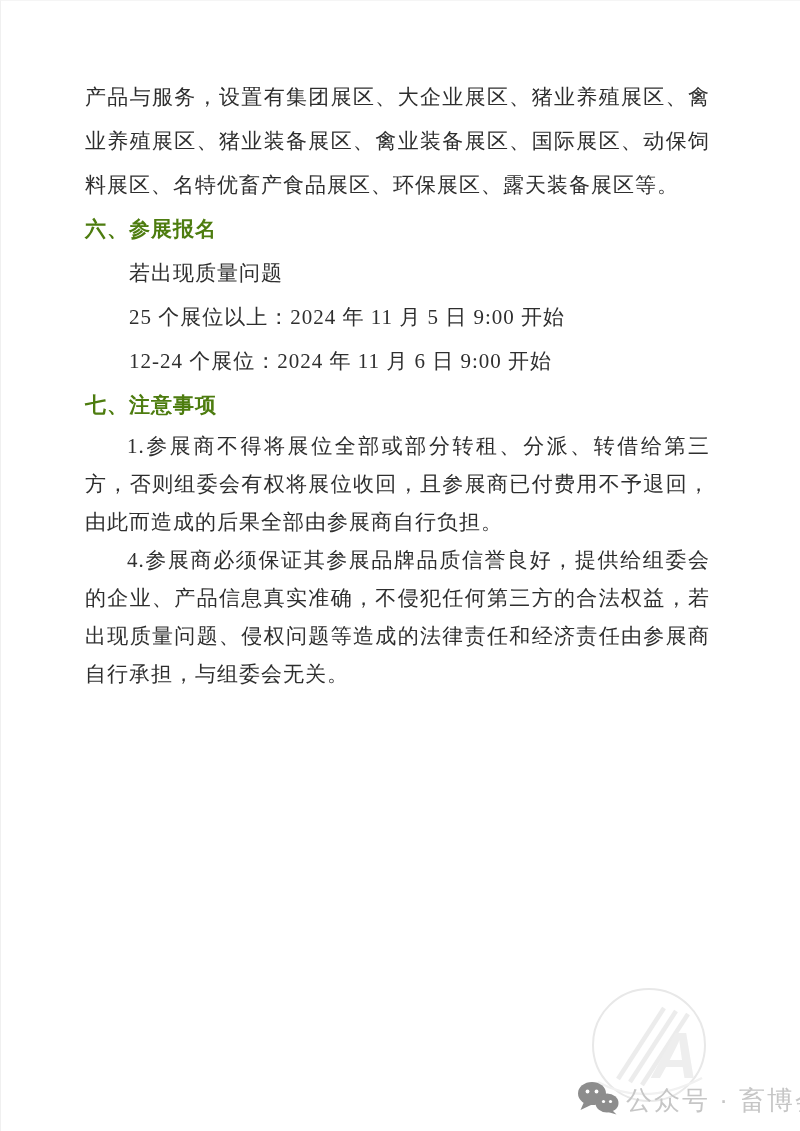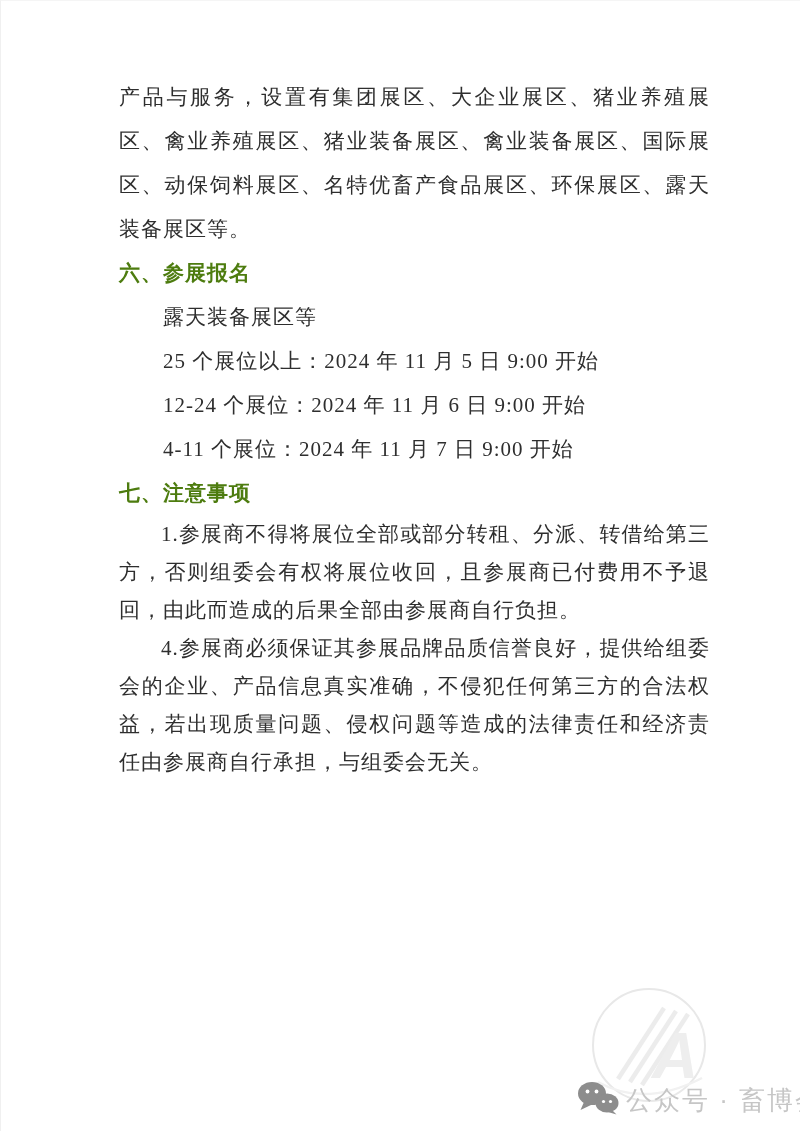--- a/index.html
+++ b/index.html
@@ -8,21 +8,21 @@
     background: #ffffff;
     font-family: "Liberation Serif", "DejaVu Serif", serif;
     color: #2e2e2e;
     position: relative;
     overflow: hidden;
     border-left: 1px solid #f0f0f0;
     border-top: 1px solid #f5f5f5;
   }
   .doc {
     position: relative;
-    padding: 74px 90px 0 118px;
+    padding: 74px 90px 0 84px;
     z-index: 1;
   }
   .body-text {
     font-size: 21px;
     line-height: 44px;
     letter-spacing: 1px;
     text-align: justify;
   }
   .sec-heading {
     font-size: 21px;
@@ -72,24 +72,23 @@
 </style>
 </head>
 <body>
 
 <div class="doc">
 
   <p class="body-text">产品与服务，设置有集团展区、大企业展区、猪业养殖展区、禽业养殖展区、猪业装备展区、禽业装备展区、国际展区、动保饲料展区、名特优畜产食品展区、环保展区、露天装备展区等。</p>
 
   <div class="sec-heading">六、参展报名</div>
 
-  <div class="indent-line">露天装备展区等</div>
+  <div class="indent-line">若出现质量问题</div>
   <div class="indent-line">25 个展位以上：2024 年 11 月 5 日 9:00 开始</div>
   <div class="indent-line">12-24 个展位：2024 年 11 月 6 日 9:00 开始</div>
-  <div class="indent-line">4-11 个展位：2024 年 11 月 7 日 9:00 开始</div>
 
   <div class="sec-heading">七、注意事项</div>
 
   <p class="note-item">1.参展商不得将展位全部或部分转租、分派、转借给第三方，否则组委会有权将展位收回，且参展商已付费用不予退回，由此而造成的后果全部由参展商自行负担。</p>
   <p class="note-item">4.参展商必须保证其参展品牌品质信誉良好，提供给组委会的企业、产品信息真实准确，不侵犯任何第三方的合法权益，若出现质量问题、侵权问题等造成的法律责任和经济责任由参展商自行承担，与组委会无关。</p>
 
 </div>
 
 <div class="logo-watermark">
   <svg width="132" height="118" viewBox="0 0 132 118" xmlns="http://www.w3.org/2000/svg">

